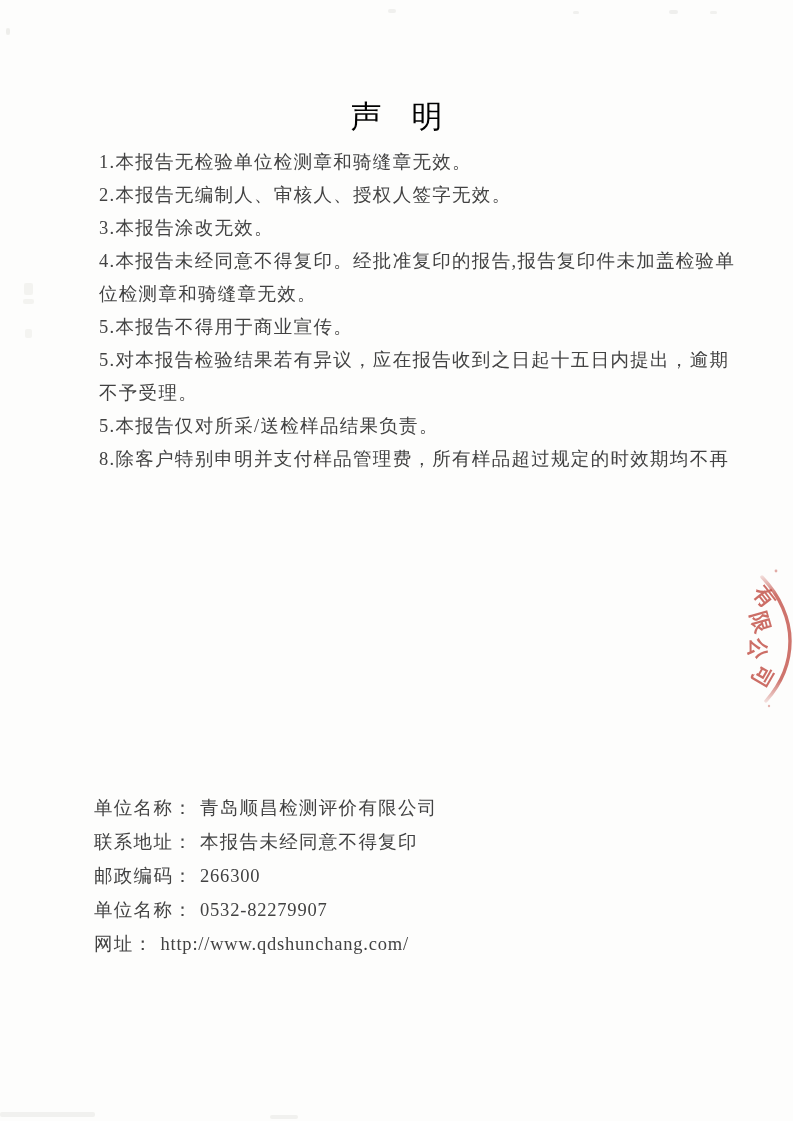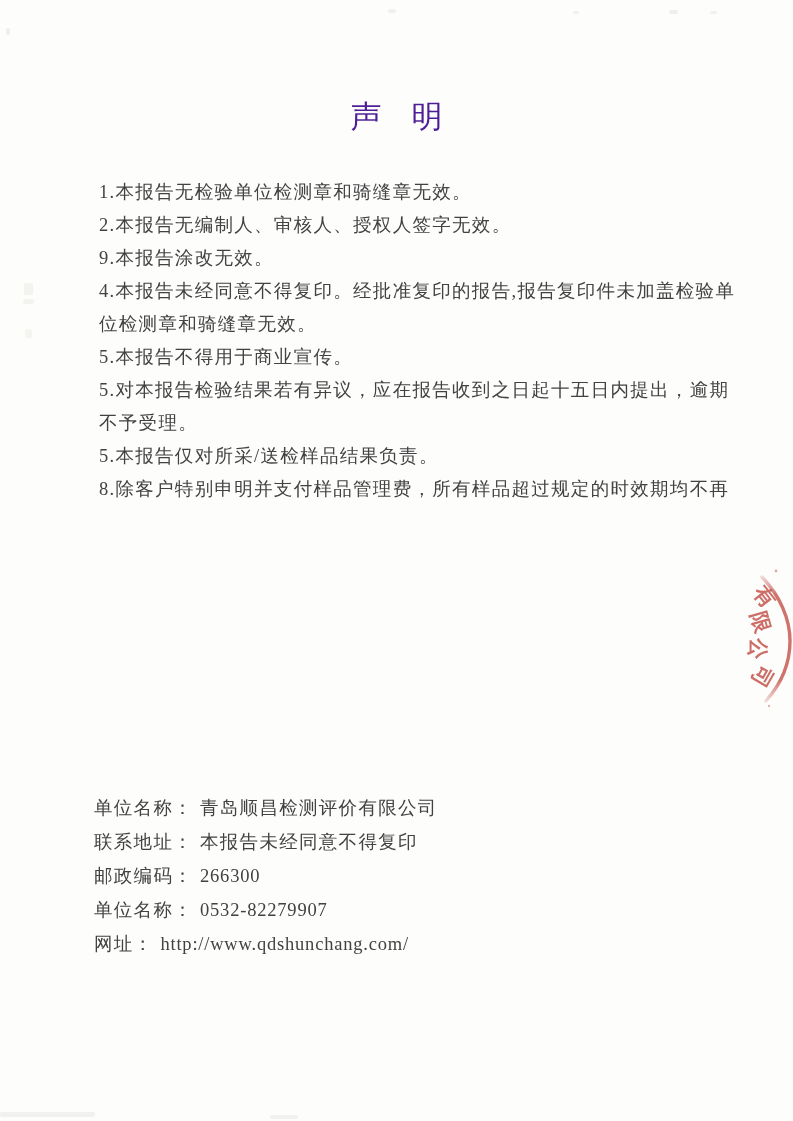--- a/index.html
+++ b/index.html
@@ -20,30 +20,29 @@
     position: absolute;
     left: 0;
     right: 0;
     top: 96px;
     margin: 0;
     text-align: center;
     font-size: 31px;
     font-weight: 500;
     letter-spacing: 30px;
     padding-left: 30px;
-    color: #4c1d95;
+    color: #000000;
   }
   .statement {
     position: absolute;
     left: 99px;
     top: 146px;
     width: 620px;
     font-size: 18.5px;
     letter-spacing: 1.3px;
-    margin-top: 30px;
   }
   .statement .line {
     height: 33px;
     line-height: 33px;
     white-space: nowrap;
   }
   .contact {
     position: absolute;
     left: 94px;
     top: 791px;
@@ -81,21 +80,21 @@
 </head>
 <body>
 
 <div class="page">
 
   <h1 class="title">声明</h1>
 
   <div class="statement">
     <div class="line">1.本报告无检验单位检测章和骑缝章无效。</div>
     <div class="line">2.本报告无编制人、审核人、授权人签字无效。</div>
-    <div class="line">9.本报告涂改无效。</div>
+    <div class="line">3.本报告涂改无效。</div>
     <div class="line">4.本报告未经同意不得复印。经批准复印的报告,报告复印件未加盖检验单</div>
     <div class="line">位检测章和骑缝章无效。</div>
     <div class="line">5.本报告不得用于商业宣传。</div>
     <div class="line">5.对本报告检验结果若有异议，应在报告收到之日起十五日内提出，逾期</div>
     <div class="line">不予受理。</div>
     <div class="line">5.本报告仅对所采/送检样品结果负责。</div>
     <div class="line">8.除客户特别申明并支付样品管理费，所有样品超过规定的时效期均不再</div>
   </div>
 
   <div class="contact">

